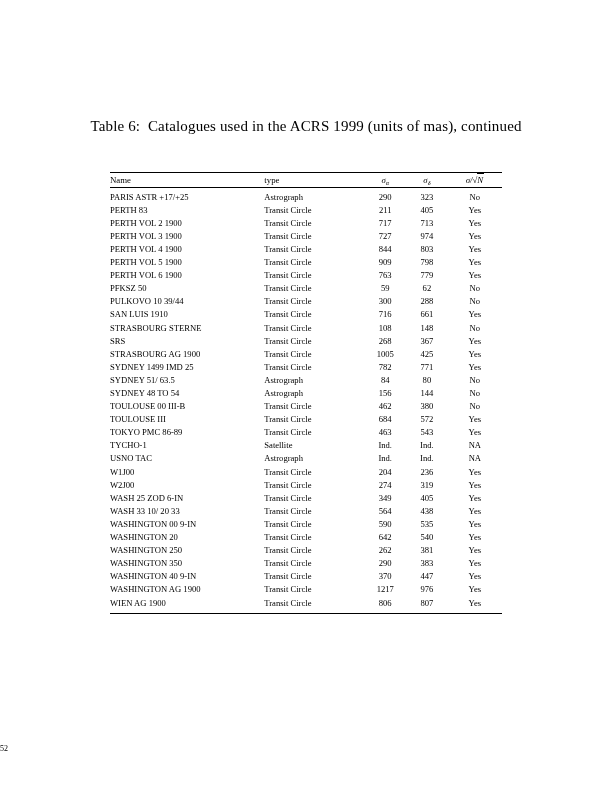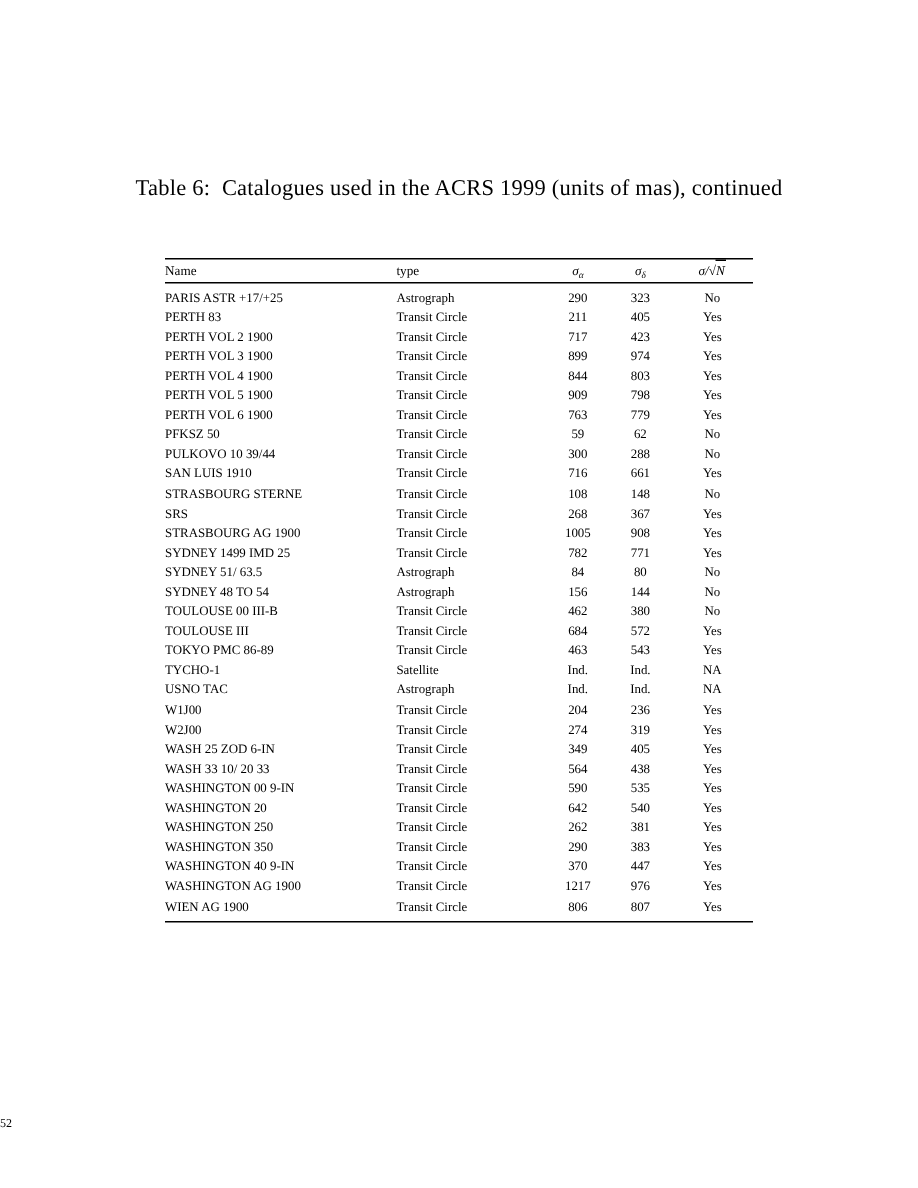--- a/index.html
+++ b/index.html
@@ -115,27 +115,27 @@
           <td class="c-name">PERTH 83</td>
           <td class="c-type">Transit Circle</td>
           <td class="c-sa">211</td>
           <td class="c-sd">405</td>
           <td class="c-sn">Yes</td>
         </tr>
       <tr>
           <td class="c-name">PERTH  VOL 2 1900</td>
           <td class="c-type">Transit Circle</td>
           <td class="c-sa">717</td>
-          <td class="c-sd">423</td>
+          <td class="c-sd">713</td>
           <td class="c-sn">Yes</td>
         </tr>
       <tr>
           <td class="c-name">PERTH  VOL 3 1900</td>
           <td class="c-type">Transit Circle</td>
-          <td class="c-sa">899</td>
+          <td class="c-sa">727</td>
           <td class="c-sd">974</td>
           <td class="c-sn">Yes</td>
         </tr>
       <tr>
           <td class="c-name">PERTH  VOL 4 1900</td>
           <td class="c-type">Transit Circle</td>
           <td class="c-sa">844</td>
           <td class="c-sd">803</td>
           <td class="c-sn">Yes</td>
         </tr>
@@ -185,21 +185,21 @@
           <td class="c-name">SRS</td>
           <td class="c-type">Transit Circle</td>
           <td class="c-sa">268</td>
           <td class="c-sd">367</td>
           <td class="c-sn">Yes</td>
         </tr>
       <tr>
           <td class="c-name">STRASBOURG AG 1900</td>
           <td class="c-type">Transit Circle</td>
           <td class="c-sa">1005</td>
-          <td class="c-sd">908</td>
+          <td class="c-sd">425</td>
           <td class="c-sn">Yes</td>
         </tr>
       <tr>
           <td class="c-name">SYDNEY 1499 IMD 25</td>
           <td class="c-type">Transit Circle</td>
           <td class="c-sa">782</td>
           <td class="c-sd">771</td>
           <td class="c-sn">Yes</td>
         </tr>
       <tr>

